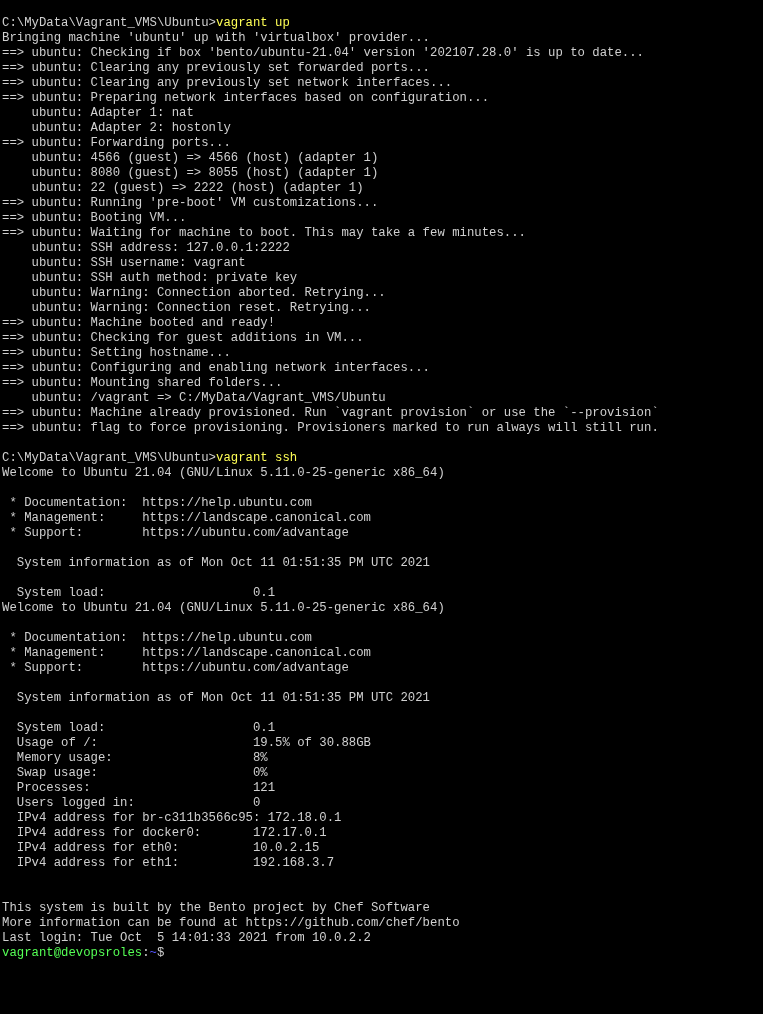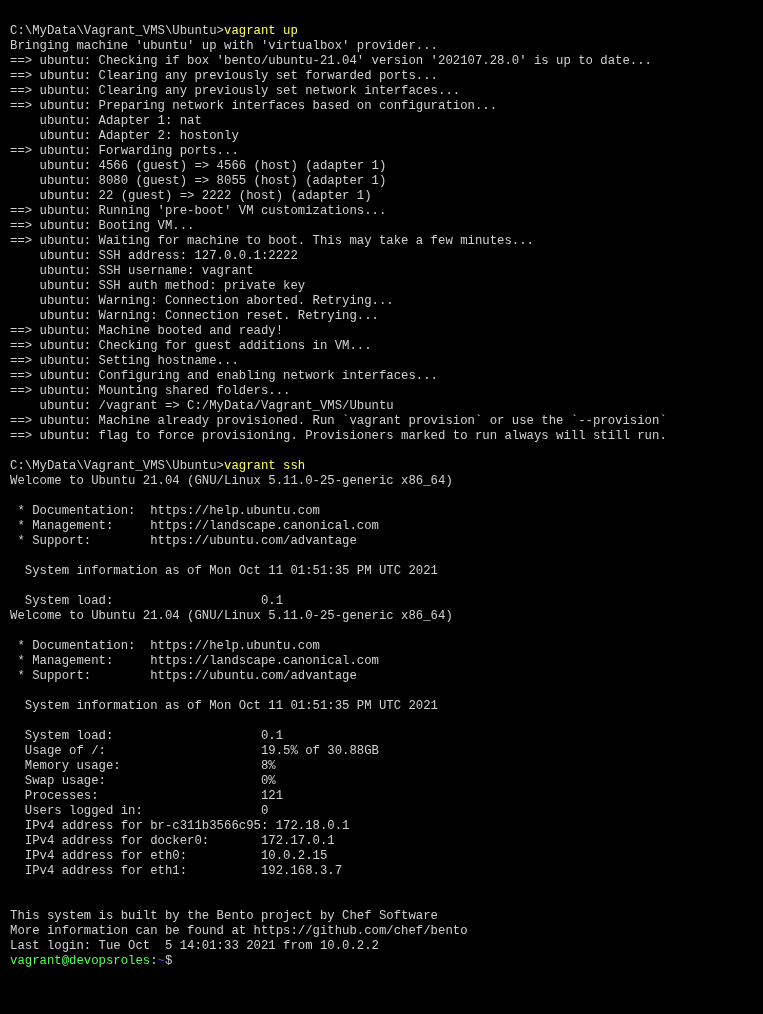--- a/index.html
+++ b/index.html
@@ -9,21 +9,21 @@
     width: 763px;
     height: 1014px;
     overflow: hidden;
   }
   pre.terminal {
     font-family: "Consolas", "Courier New", monospace;
     font-size: 12.3px;
     line-height: 15px;
     color: #cccccc;
     background: #000;
-    margin: 8px;
+    margin: 0;
     padding: 16px 2px;
     white-space: pre;
   }
   .white  { color: #d0d0d0; }
   .yellow { color: #ffff55; }
   .green  { color: #55ff55; }
   .blue   { color: #5555ff; }
 </style>
 </head>
 <body>

